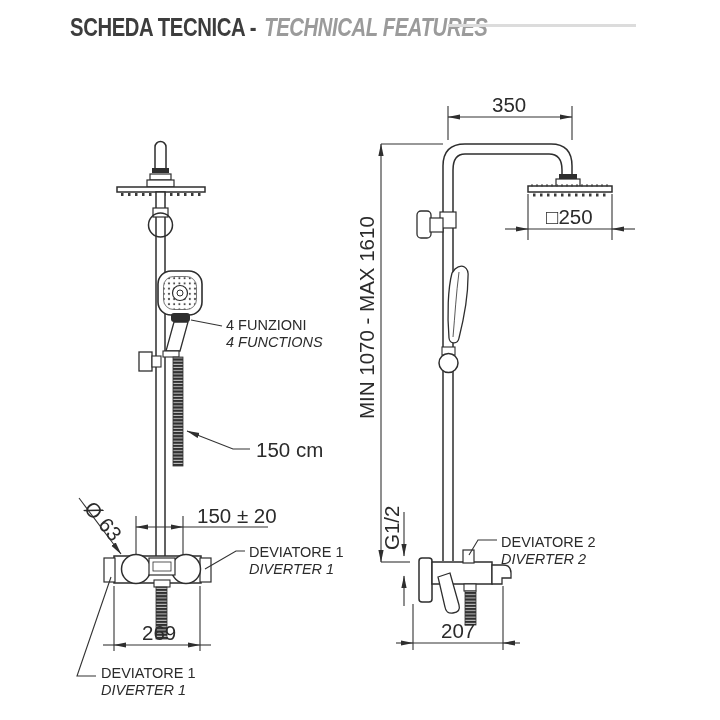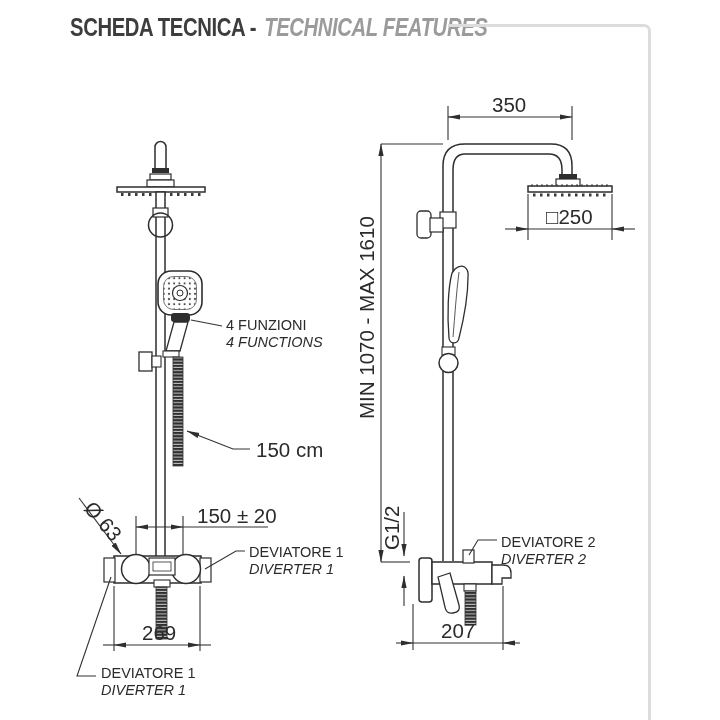--- a/index.html
+++ b/index.html
@@ -1,17 +1,17 @@
 <!DOCTYPE html>
 <html><head>
 <meta charset="utf-8">
 <style>
   html,body{margin:0;padding:0;background:#fff;}
   .stage{position:relative;width:636px;height:720px;background:#ffffff;overflow:hidden;
-         font-family:"Liberation Sans",sans-serif;padding-left:42px;}
+         font-family:"Liberation Sans",sans-serif;}
   .title-row{position:absolute;left:70px;top:12px;white-space:nowrap;
              transform:scaleX(0.78);transform-origin:0 50%;}
   .title-primary{font-size:26px;font-weight:bold;color:#3d3d3d;letter-spacing:-0.5px;}
   .title-secondary{font-size:26px;font-weight:bold;font-style:italic;color:#9b9b9b;
                    letter-spacing:-0.5px;margin-left:6px;}
   .frame{position:absolute;top:24px;left:448px;width:200px;height:694px;
          border-top:3px solid #dcdcdc;border-right:3px solid #dcdcdc;
          border-top-right-radius:7px;}
   svg{position:absolute;left:0;top:0;}
   svg text{font-family:"Liberation Sans",sans-serif;fill:#2b2b2b;}

